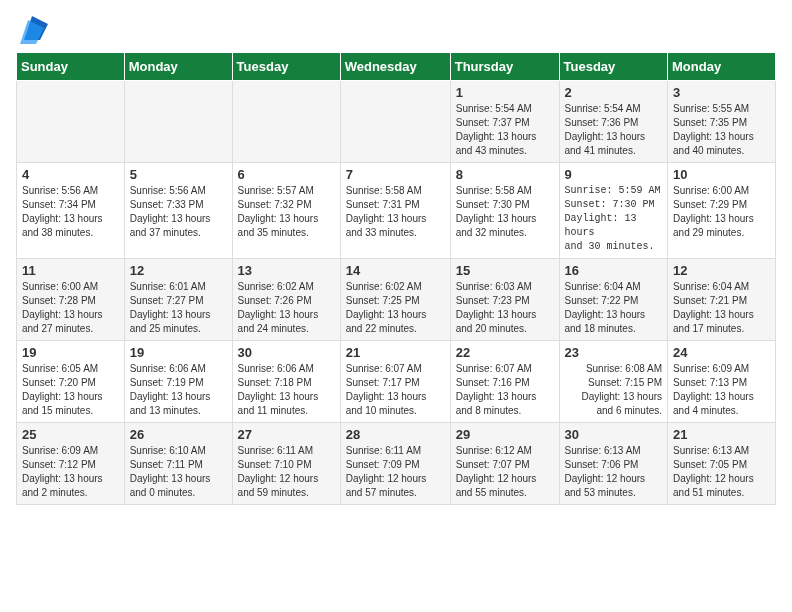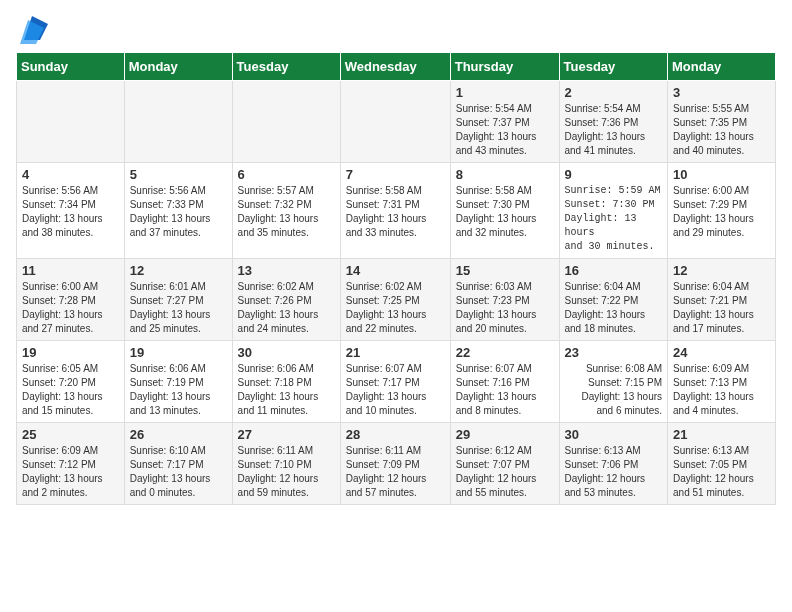--- a/index.html
+++ b/index.html
@@ -317,21 +317,21 @@
         <td>
           <span class="day-num">25</span>
           <div class="day-info" style="white-space: pre-line;">Sunrise: 6:09 AM
 Sunset: 7:12 PM
 Daylight: 13 hours
 and 2 minutes.</div>
         </td>
         <td>
           <span class="day-num">26</span>
           <div class="day-info" style="white-space: pre-line;">Sunrise: 6:10 AM
-Sunset: 7:17 PM
+Sunset: 7:11 PM
 Daylight: 13 hours
 and 0 minutes.</div>
         </td>
         <td>
           <span class="day-num">27</span>
           <div class="day-info" style="white-space: pre-line;">Sunrise: 6:11 AM
 Sunset: 7:10 PM
 Daylight: 12 hours
 and 59 minutes.</div>
         </td>

